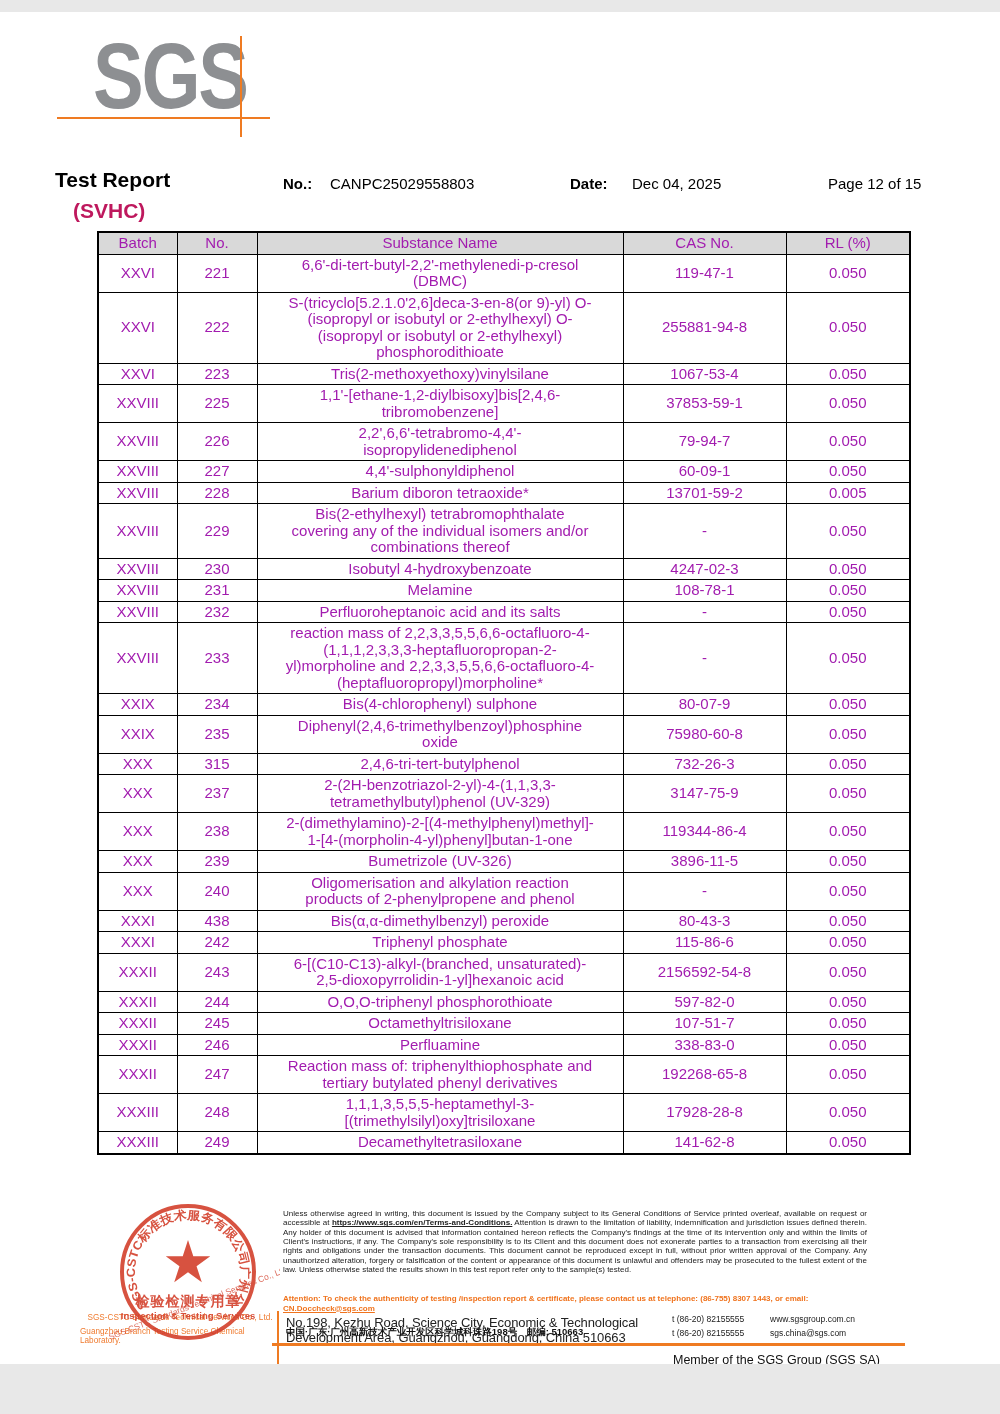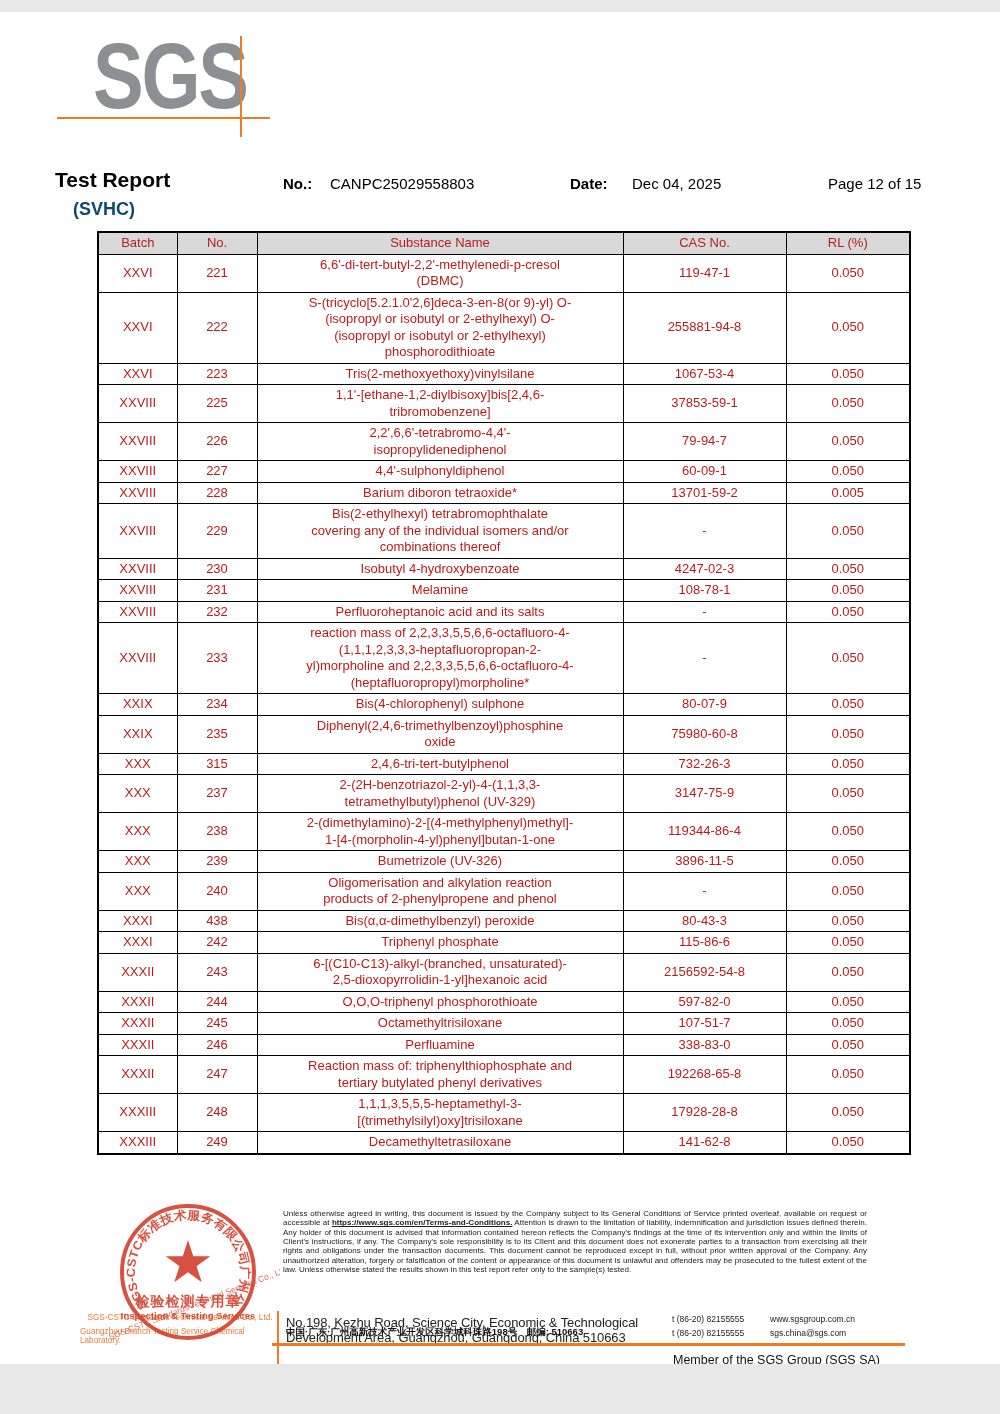--- a/index.html
+++ b/index.html
@@ -6,29 +6,29 @@
   body { background:#e8e8e8; font-family:"Liberation Sans", sans-serif; }
   .page { position:relative; width:1000px; height:1352px; background:#ffffff; margin:12px auto; overflow:hidden; color:#111; }
 
   
   .logo-text { position:absolute; left:93px; top:18px; font-size:100px; font-weight:bold; color:#8d8f92; letter-spacing:-3px; transform:scale(0.76,0.92); transform-origin:left top; line-height:1; }
   .logo-hline { position:absolute; left:57px; top:105px; width:213px; height:2px; background:#ef7b22; }
   .logo-vline { position:absolute; left:240px; top:24px; width:2px; height:101px; background:#ef7b22; }
 
   
   .rpt-title { position:absolute; left:55px; top:156px; font-size:21px; font-weight:bold; color:#000; }
-  .rpt-subtitle { position:absolute; left:73px; top:187px; font-size:18px; font-weight:bold; color:#0c4a6e; }
+  .rpt-subtitle { position:absolute; left:73px; top:187px; font-size:21px; font-weight:bold; color:#be185d; }
   .meta { position:absolute; top:163px; font-size:15px; color:#000; }
   .meta.bold { font-weight:bold; }
   .m-no-label { left:283px; } .m-no-value { left:330px; }
   .m-date-label { left:570px; } .m-date-value { left:632px; }
   .m-page { left:828px; }
 
   
-  table.subst { position:absolute; left:97px; top:219px; width:812px; border-collapse:collapse; table-layout:fixed; font-size:13px; color:#b91c1c; }
+  table.subst { position:absolute; left:97px; top:219px; width:812px; border-collapse:collapse; table-layout:fixed; font-size:15px; color:#a21caf; }
   table.subst th, table.subst td { border:1px solid #000; text-align:center; vertical-align:middle; padding:2px 4px; line-height:16.5px; }
   table.subst { border:2px solid #000; }
   table.subst th { background:#d9d9d9; font-weight:normal; height:22px; }
   td.substance, th.substance { white-space:pre-line; }
   col.c-batch { width:79px; } col.c-no { width:80px; } col.c-sub { width:366px; } col.c-cas { width:163px; } col.c-rl { width:124px; }
 
   
   .disclaimer { position:absolute; left:283px; top:1197px; width:584px; font-size:8px; line-height:9.35px; text-align:justify; color:#222; }
   .disclaimer .link { text-decoration:underline; font-weight:bold; color:#222; }
   .attention { position:absolute; left:283px; top:1282px; width:590px; font-size:8px; line-height:9.6px; font-weight:bold; color:#f0731d; }
@@ -295,20 +295,21 @@
           <td>249</td>
           <td class="substance">Decamethyltetrasiloxane</td>
           <td>141-62-8</td>
           <td>0.050</td>
         </tr>
       </tbody>
   </table>
 
   <div class="disclaimer"><span>Unless otherwise agreed in writing, this document is issued by the Company subject to its General Conditions of Service printed overleaf, available on request or accessible at </span><span class="link">https://www.sgs.com/en/Terms-and-Conditions.</span><span> Attention is drawn to the limitation of liability, indemnification and jurisdiction issues defined therein. Any holder of this document is advised that information contained hereon reflects the Company's findings at the time of its intervention only and within the limits of Client's instructions, if any. The Company's sole responsibility is to its Client and this document does not exonerate parties to a transaction from exercising all their rights and obligations under the transaction documents. This document cannot be reproduced except in full, without prior written approval of the Company. Any unauthorized alteration, forgery or falsification of the content or appearance of this document is unlawful and offenders may be prosecuted to the fullest extent of the law. Unless otherwise stated the results shown in this test report refer only to the sample(s) tested.</span></div>
 
+  <div class="attention"><span>Attention: To check the authenticity of testing /inspection report &amp; certificate, please contact us at telephone: (86-755) 8307 1443, or email: </span><span class="email">CN.Doccheck@sgs.com</span></div>
 
   <div class="company-line1">SGS-CSTC Standards Technical Services Co., Ltd.</div>
   <div class="company-line2">Guangzhou Branch Testing Service Chemical Laboratory.</div>
 
   <svg class="stamp-svg" viewBox="0 0 180 152">
     <g opacity="0.88">
       <circle cx="88" cy="70" r="66" fill="none" stroke="#d23b26" stroke-width="4"></circle>
       <defs>
         <path id="ringPath" d="M 47.4,104.1 A 53,53 0 1 1 128.6,104.1" fill="none"></path>
       </defs>

